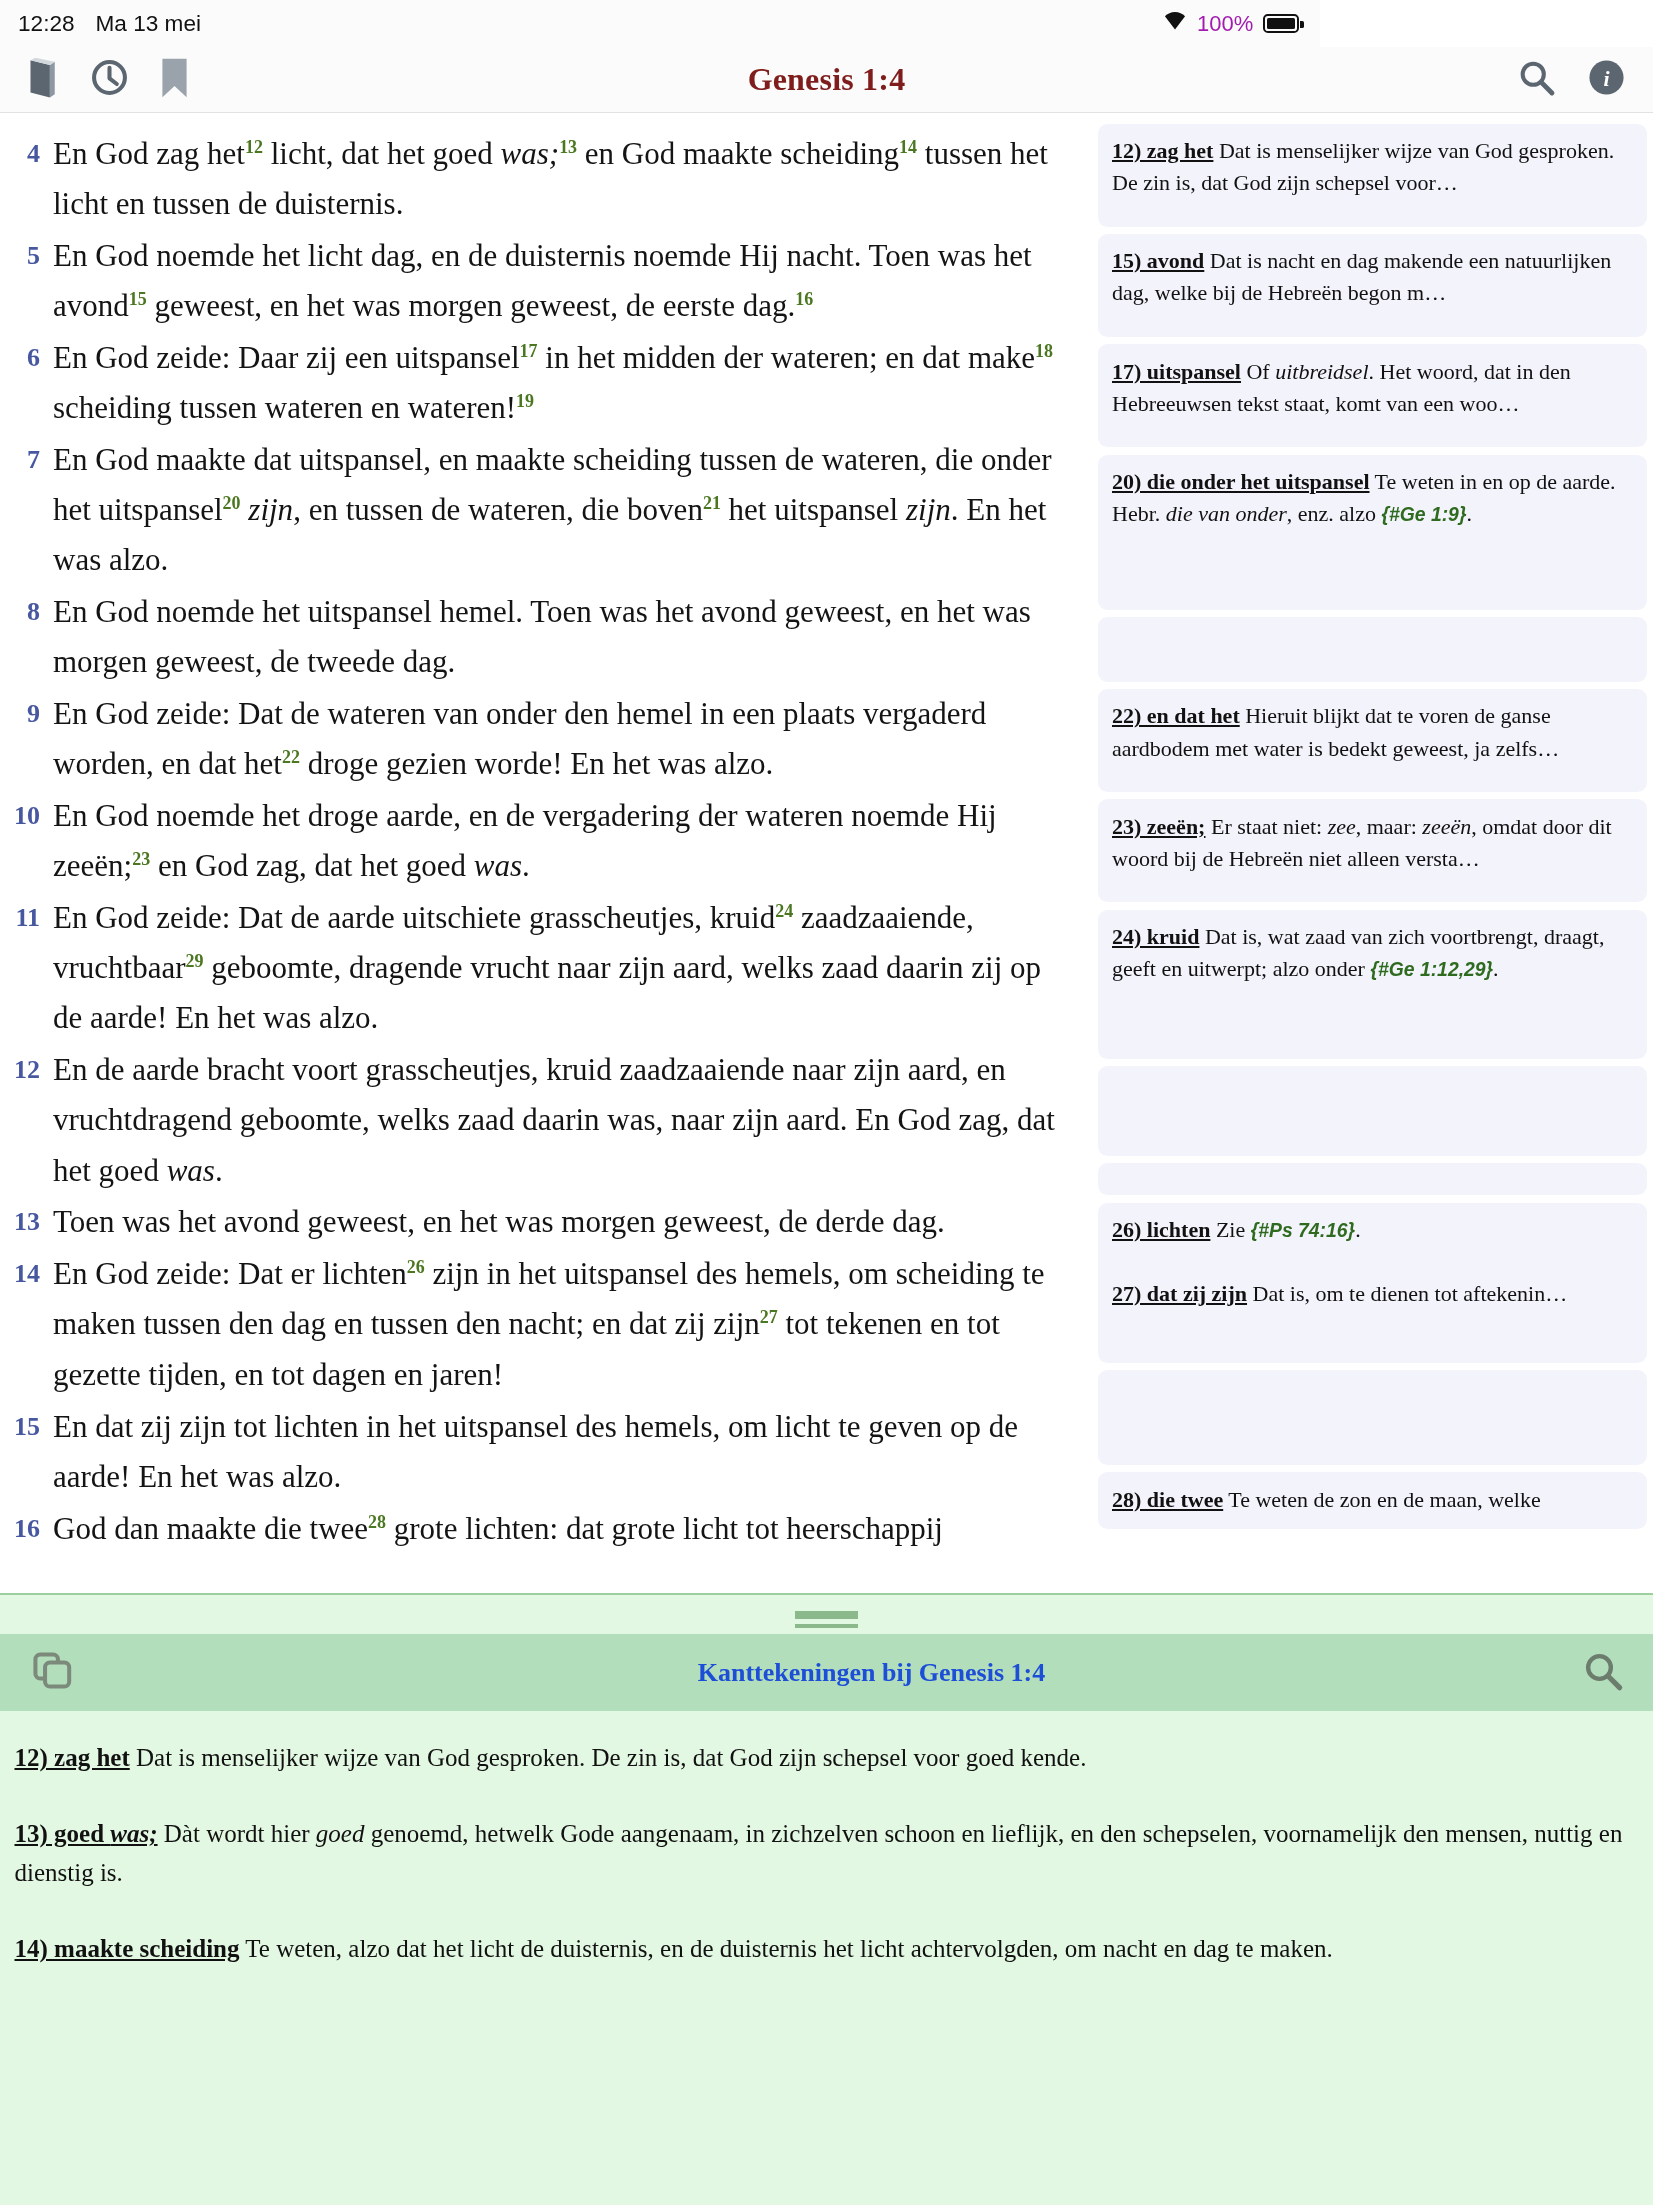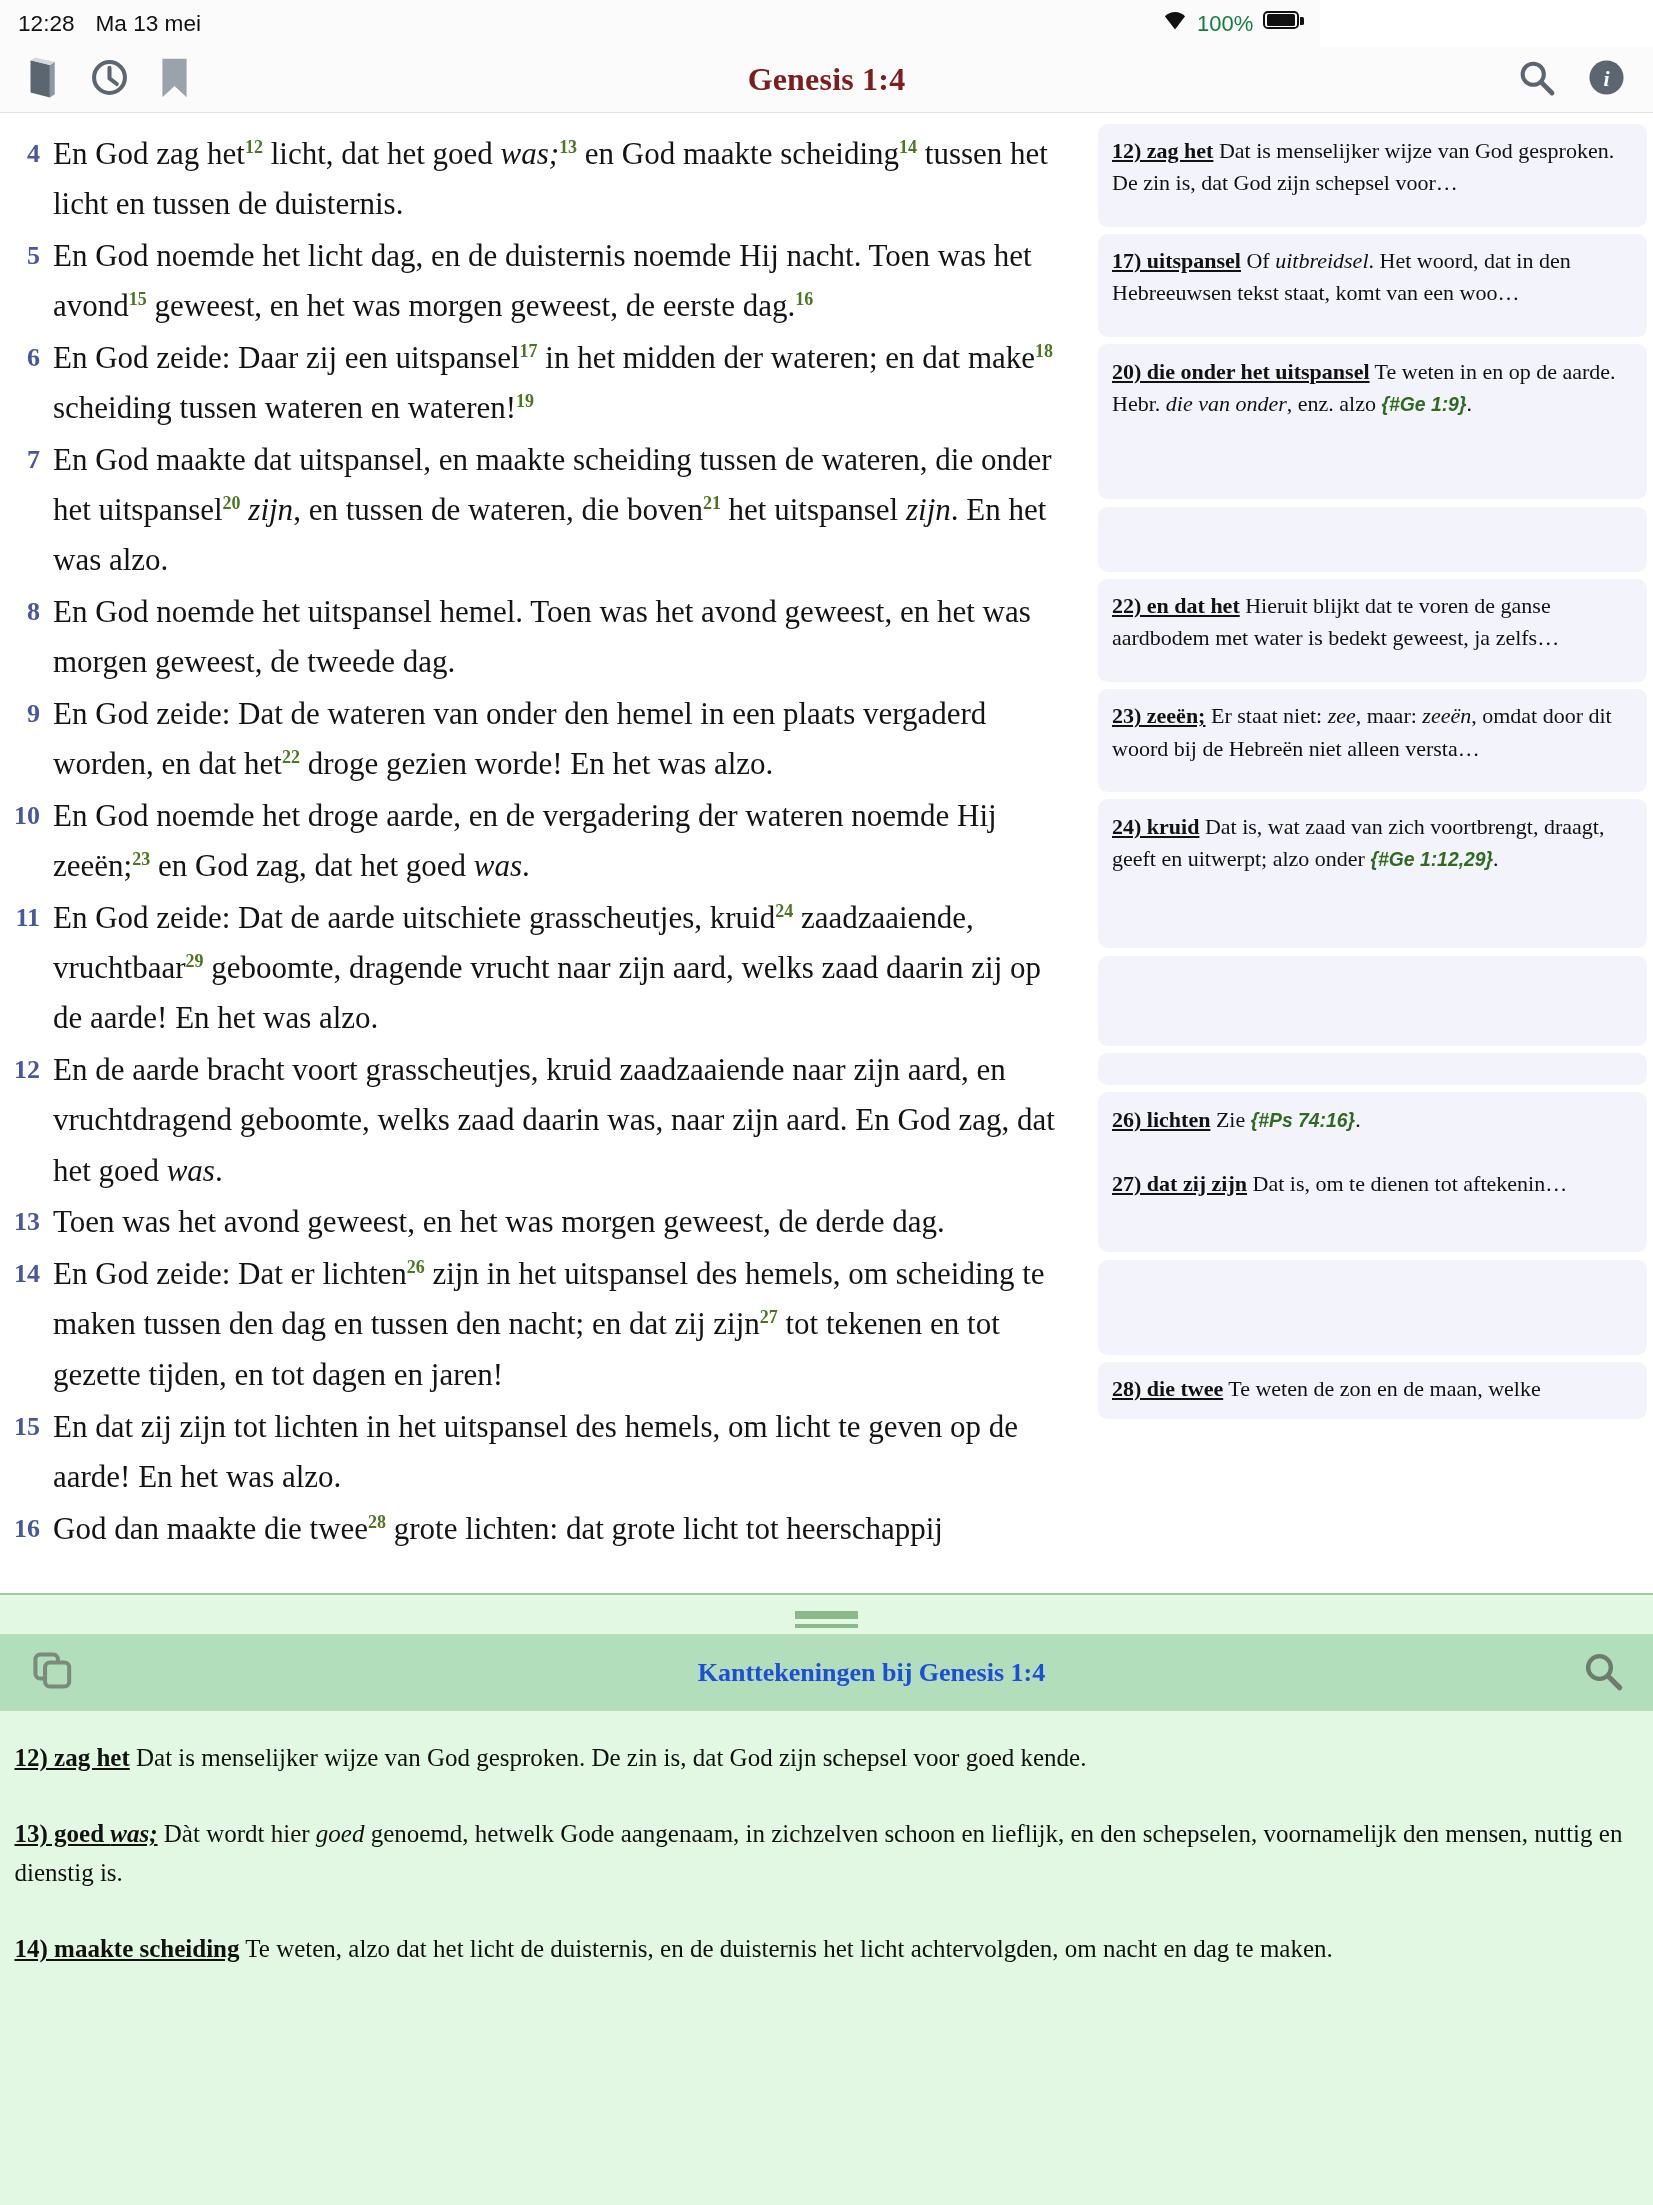--- a/index.html
+++ b/index.html
@@ -13,21 +13,21 @@
 
   
   .statusbar{
     position:absolute; top:0; left:0; width:1320px; height:47px;
     display:flex; align-items:center; justify-content:space-between;
     padding:0 21px 0 18px;
     font-family:"Liberation Sans", sans-serif;
     background:#fbfbfb;
   }
   .sb-left{ display:flex; align-items:center; gap:21px; font-size:22.6px; color:#111; }
-  .sb-right{ display:flex; gap:9.7px; font-size:22px; color:#15803d; }
+  .sb-right{ display:flex; align-items:center; gap:9.7px; font-size:22px; color:#a21caf; }
   .wifi-glyph{ display:inline-block; font-size:24px; line-height:1; transform:translateY(-0.8px); }
   .batt{
     display:inline-block; position:relative;
     width:36px; height:18.6px; border:2.4px solid #111; border-radius:4.8px;
   }
   .batt::after{
     content:""; position:absolute; right:-6.5px; top:4.8px;
     width:3.2px; height:7.3px; background:#111; border-radius:0 1.6px 1.6px 0;
   }
   .batt i{ position:absolute; inset:1.6px; background:#111; border-radius:1.6px; display:block; }
@@ -244,20 +244,21 @@
         <div class="verse">
           <div class="vnum">16</div>
           <div class="vtext"><span>God dan maakte die twee</span><sup>28</sup><span> grote lichten: dat grote licht tot heerschappij</span></div>
         </div>
       </div>
   </div>
 
   <div class="notes">
     <div id="note-cards">
         <div class="note-card" style="height: 103px;"><b>12) zag het</b><span> Dat is menselijker wijze van God gesproken. De zin is, dat God zijn schepsel voor…</span></div>
+        <div class="note-card" style="height: 103px;"><b>15) avond</b><span> Dat is nacht en dag makende een natuurlijken dag, welke bij de Hebreën begon m…</span></div>
         <div class="note-card" style="height: 103px;"><b>17) uitspansel</b><span> Of </span><i>uitbreidsel</i><span>. Het woord, dat in den Hebreeuwsen tekst staat, komt van een woo…</span></div>
         <div class="note-card" style="height: 155px;"><b>20) die onder het uitspansel</b><span> Te weten in en op de aarde. Hebr. </span><i>die van onder</i><span>, enz. alzo </span><span class="ref">{#Ge 1:9}</span><span>.</span></div>
         <div class="note-card" style="height: 65px;"></div>
         <div class="note-card" style="height: 103px;"><b>22) en dat het</b><span> Hieruit blijkt dat te voren de ganse aardbodem met water is bedekt geweest, ja zelfs…</span></div>
         <div class="note-card" style="height: 103px;"><b>23) zeeën;</b><span>  Er staat niet: </span><i>zee</i><span>, maar: </span><i>zeeën</i><span>, omdat door dit woord bij de Hebreën niet alleen versta…</span></div>
         <div class="note-card" style="height: 149px;"><b>24) kruid</b><span> Dat is, wat zaad van zich voortbrengt, draagt, geeft en uitwerpt; alzo onder </span><span class="ref">{#Ge 1:12,29}</span><span>.</span></div>
         <div class="note-card" style="height: 90px;"></div>
         <div class="note-card" style="height: 32px;"></div>
         <div class="note-card" style="height: 160px;"><b>26) lichten</b><span> Zie </span><span class="ref">{#Ps 74:16}</span><span>.
 

